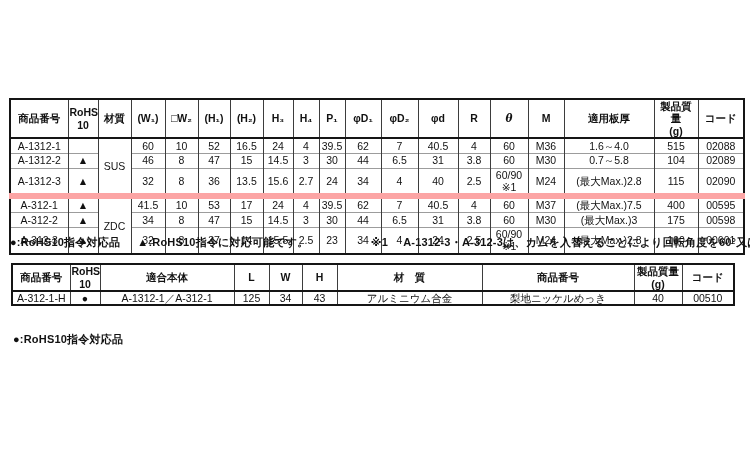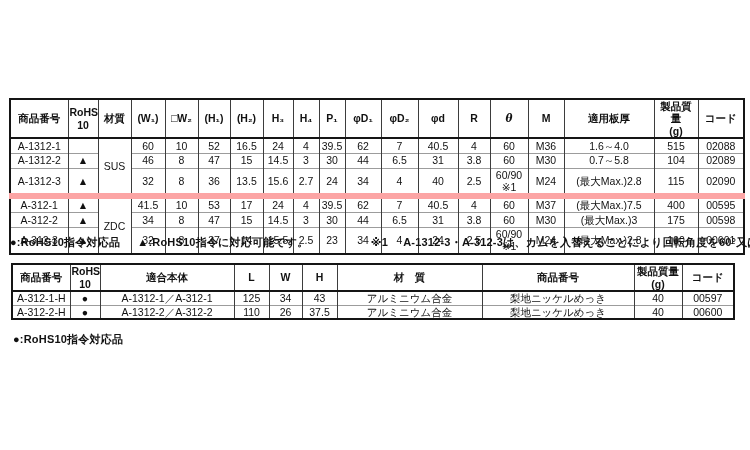--- a/index.html
+++ b/index.html
@@ -264,32 +264,20 @@
         <tr>
           <td>A-312-1-H</td>
           <td>●</td>
           <td>A-1312-1／A-312-1</td>
           <td>125</td>
           <td>34</td>
           <td>43</td>
           <td>アルミニウム合金</td>
           <td>梨地ニッケルめっき</td>
           <td>40</td>
-          <td>00597</td>
-        </tr>
-        <tr>
-          <td>A-312-2-H</td>
-          <td>●</td>
-          <td>A-1312-2／A-312-2</td>
-          <td>110</td>
-          <td>26</td>
-          <td>37.5</td>
-          <td>アルミニウム合金</td>
-          <td>梨地ニッケルめっき</td>
-          <td>40</td>
-          <td>00600</td>
+          <td>00510</td>
         </tr>
       </tbody>
     </table>
 
   <div class="note" id="note2">●:RoHS10指令対応品</div>
 
 </div>
 
 </body></html>

